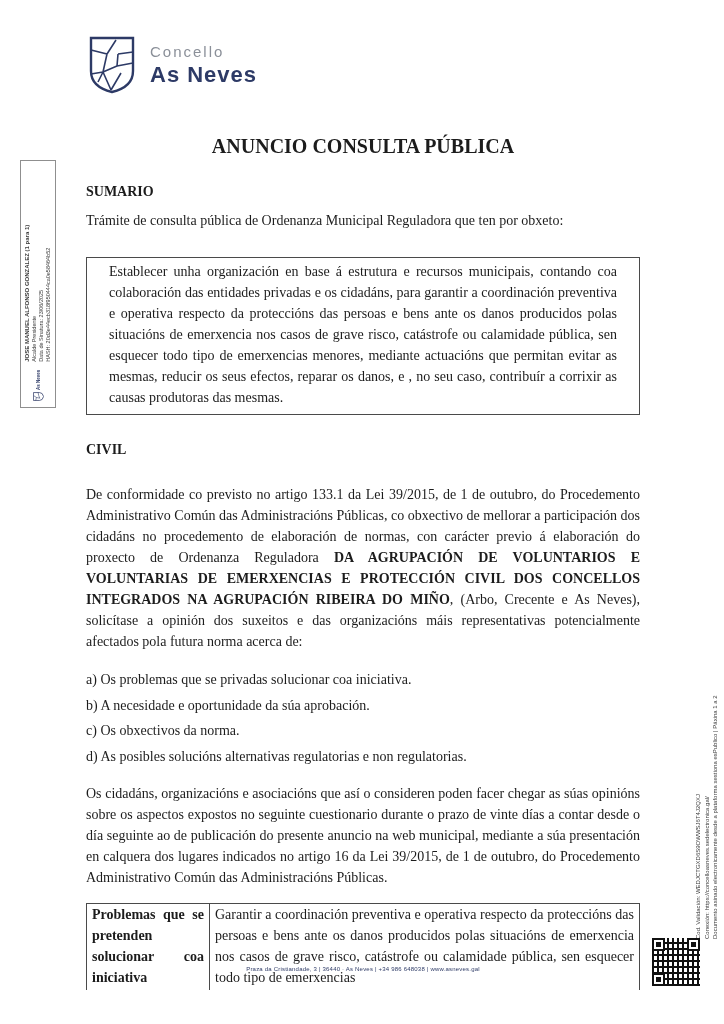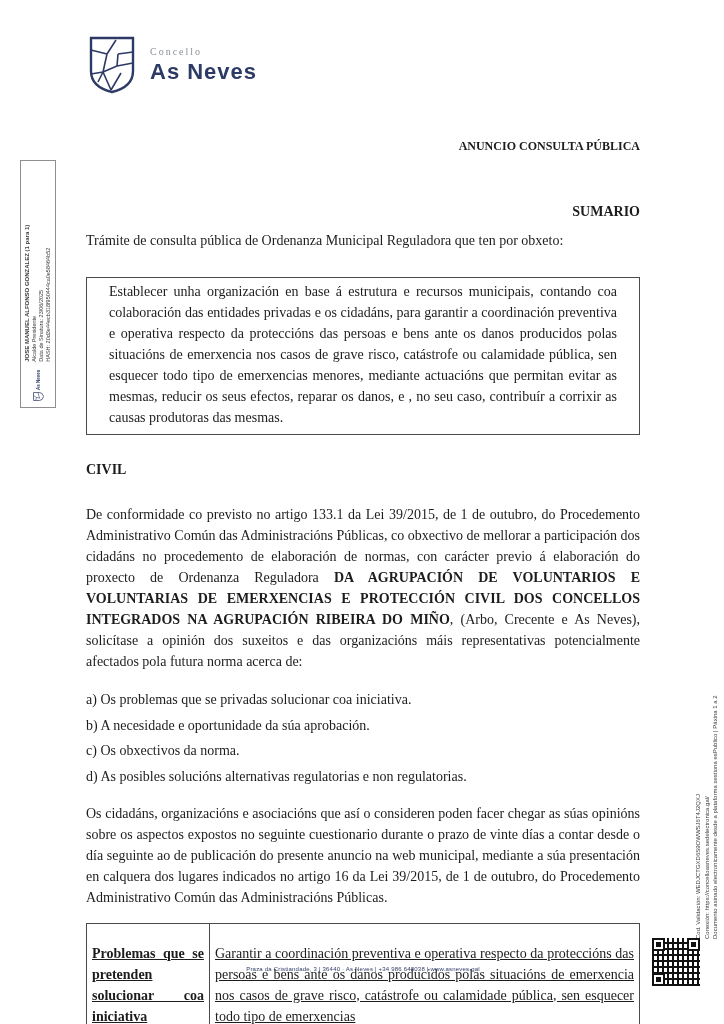--- a/index.html
+++ b/index.html
@@ -4,39 +4,39 @@
 <style>
   html,body{margin:0;padding:0;}
   body{
     width:724px;height:1024px;position:relative;background:#ffffff;
     font-family:"Liberation Serif", serif;color:#1c1c1c;overflow:hidden;
   }
 
   
   .logo{position:absolute;left:88px;top:36px;display:flex;align-items:center;gap:14px;}
   .logo svg{display:block;}
-  .logo-text .small{font-family:Liberation Serif, serif;font-size:10px;letter-spacing:2px;color:#8b9099;}
+  .logo-text .small{font-family:Liberation Sans, sans-serif;font-size:15px;letter-spacing:2px;color:#8b9099;}
   .logo-text .big{font-family:"Liberation Sans",sans-serif;font-size:22px;font-weight:bold;color:#2d3a66;letter-spacing:1px;margin-top:2px;}
 
   
   .content{position:absolute;left:86px;top:136px;width:554px;font-size:14px;line-height:21px;}
-  .doc-title{font-size:12px;font-weight:bold;text-align:right;margin:0;}
-  .h-sumario{font-weight:bold;margin-top:44px;text-align:right;}
+  .doc-title{font-size:20px;font-weight:bold;text-align:center;margin:0;}
+  .h-sumario{font-weight:bold;margin-top:24px;}
   .intro{margin-top:8px;}
   .sum-box{margin-top:26px;border:1px solid #4a4a4a;padding:3px 22px 6px;text-align:justify;}
   .h-texto{font-weight:bold;margin-top:24px;}
   .para1{margin-top:24px;text-align:justify;}
   .para1 b{font-weight:bold;}
   .list{margin-top:17px;}
   .list-item{margin-top:4.5px;}
   .para2{margin-top:16px;text-align:justify;}
 
   
   table.qtable{margin-top:15px;border-collapse:collapse;width:100%;}
-  table.qtable td{border:1px solid #4a4a4a;border-bottom:none;vertical-align:top;padding:19px 5px 2px;text-decoration:underline;}
+  table.qtable td{border:1px solid #4a4a4a;border-bottom:none;vertical-align:top;padding:0 5px 2px;}
   td.qlabel{width:112px;font-weight:bold;text-align:justify;}
   td.qvalue{text-align:justify;}
 
   
   .stamp-left{position:absolute;left:20px;top:160px;width:36px;height:248px;border:1px solid #8f8f8f;box-sizing:border-box;}
   .stamp-left .strip{
     position:absolute;left:0;top:0;width:248px;height:34px;
     transform:rotate(-90deg) translate(-248px,0);transform-origin:top left;
     display:flex;align-items:center;gap:8px;padding-left:8px;box-sizing:border-box;
     font-family:"Liberation Sans",sans-serif;color:#3a3a3a;

